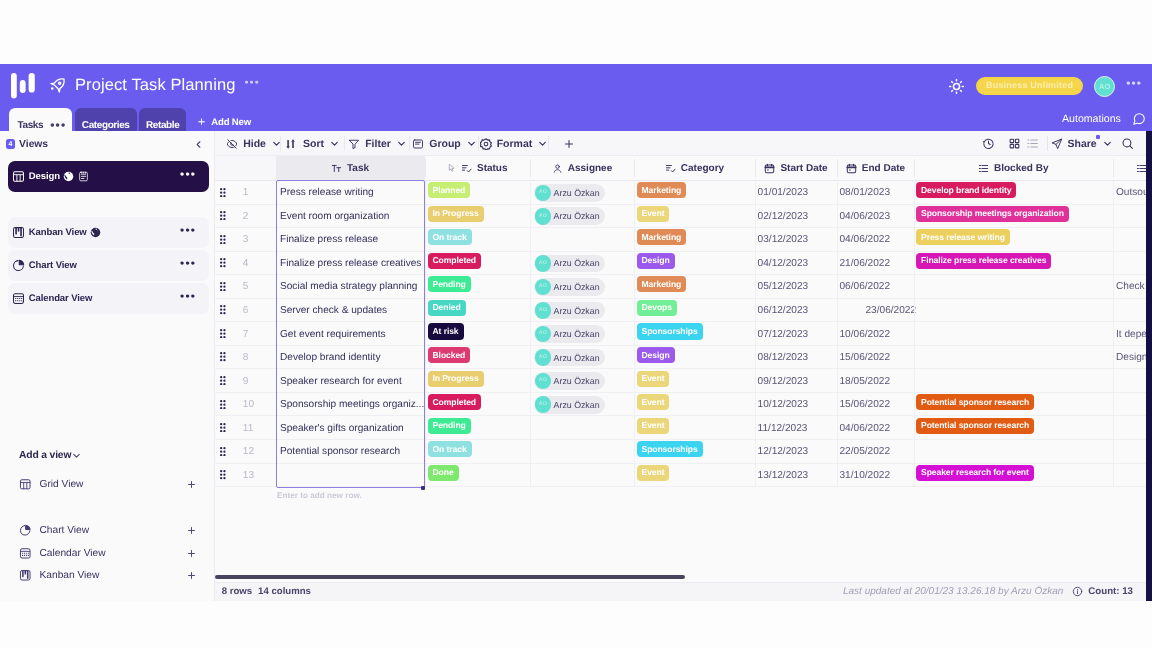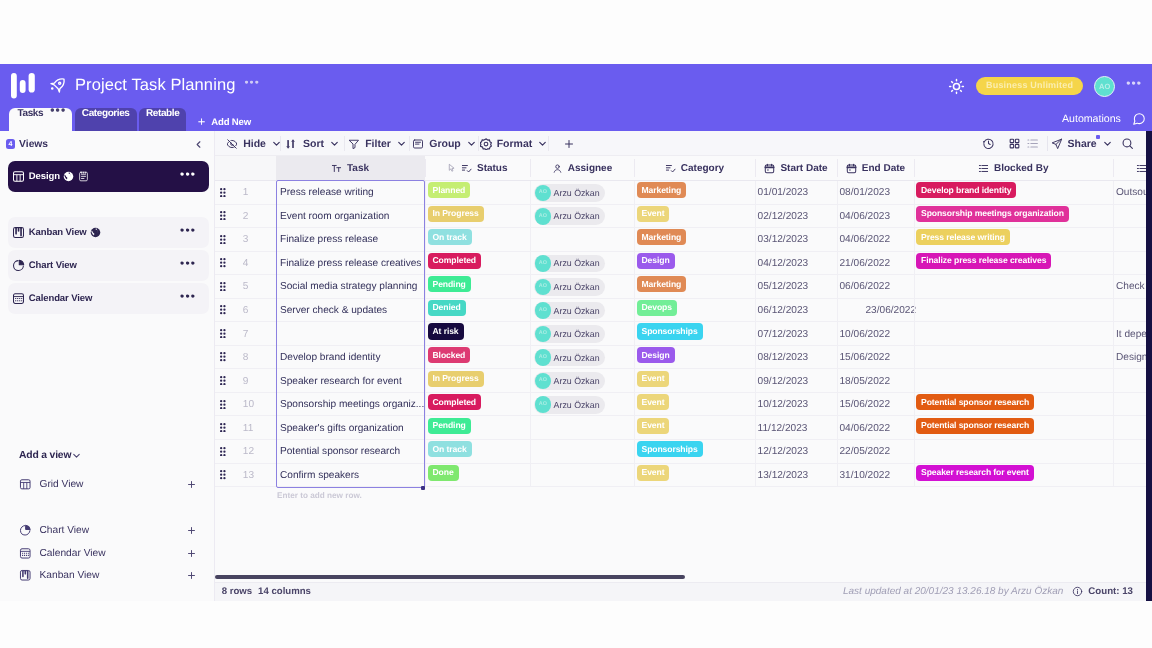--- a/index.html
+++ b/index.html
@@ -24,21 +24,21 @@
 #hdrright{position:absolute;left:948px;top:11px;height:22px;display:flex;align-items:center;gap:11px;}
 .sunic{width:17px;height:17px;display:block;}
 .planbadge{background:#f5d54a;color:#fbeeb0;font-size:9.0px;font-weight:700;
   border-radius:11px;padding:4.2px 10px 4.8px;letter-spacing:.2px;white-space:nowrap;line-height:1;}
 .avatar{width:21px;height:21px;border-radius:50%;background:#5fe0d0;color:#b8f0e8;font-size:7.5px;
   font-weight:700;display:flex;align-items:center;justify-content:center;border:1.4px solid #e8f2f8;}
 .hmore{color:#d9d5fa;font-size:12px;letter-spacing:1.1px;line-height:5px;padding-bottom:5px;}
 
 
 #tabs{position:absolute;left:8.5px;top:43.6px;height:23.4px;display:flex;align-items:flex-end;}
-.tab{height:23.4px;border-radius:6px 6px 0 0;display:flex;align-items:flex-start;padding:0 7px;
+.tab{height:23.4px;border-radius:6px 6px 0 0;display:flex;align-items:flex-end;padding:0 7px;
   font-size:10.0px;font-weight:700;white-space:nowrap;margin-right:2.5px;letter-spacing:-0.4px;}
 .tab.inactive{background:#4f42ad;color:#ffffff;}
 .tab.active{background:#fafafb;color:#39325f;padding-right:6px;padding-left:9px;}
 .tab .tabmore{color:#46406c;font-size:12px;letter-spacing:1.2px;line-height:4px;margin-left:7px;padding-bottom:4px;}
 #addnew{display:flex;align-items:center;gap:6px;color:#fff;font-size:9.6px;font-weight:700;
   margin-left:9px;padding-bottom:3px;letter-spacing:-0.2px;}
 #addnew .pl{font-size:13px;font-weight:400;line-height:9px;padding-bottom:1px;}
 #autom{position:absolute;left:1062px;top:48px;display:flex;align-items:center;gap:11px;}
 #autom .atext{color:#fff;font-size:10.6px;font-weight:400;}
 .chatic{width:14px;height:14px;display:block;}
@@ -803,20 +803,21 @@
 <div class="draghandle-wrap" style="position:absolute;left:5.4px;top:6.62px;width:5.6px;height:9.3px">
             <svg class="draghandle" viewBox="0 0 5.6 9.3" fill="#2e2653">
               <circle cx="1.15" cy="1.15" r="1.15"></circle>
               <circle cx="1.15" cy="4.65" r="1.15"></circle>
               <circle cx="1.15" cy="8.15" r="1.15"></circle>
               <circle cx="4.45" cy="1.15" r="1.15"></circle>
               <circle cx="4.45" cy="4.65" r="1.15"></circle>
               <circle cx="4.45" cy="8.15" r="1.15"></circle>
             </svg>
           </div>
+<div class="celltask" style="height:23.55px">Get event requirements</div>
 <div class="cell" style="left:209.5px;width:105.5px;height:23.55px;padding-left:3px">
             <span class="pill" style="background:#170a3f;color:#ffffff">At risk</span>
           </div>
 <div class="cell" style="left:315px;width:104px;height:23.55px;padding-left:4px">
             <span class="assignchip">
               <span class="avatarsm">AO</span>
               <span class="nm">Arzu Özkan</span>
             </span>
           </div>
 <div class="cell" style="left:419px;width:121px;height:23.55px;padding-left:2.5px">
@@ -982,21 +983,20 @@
 <div class="draghandle-wrap" style="position:absolute;left:5.4px;top:6.62px;width:5.6px;height:9.3px">
             <svg class="draghandle" viewBox="0 0 5.6 9.3" fill="#2e2653">
               <circle cx="1.15" cy="1.15" r="1.15"></circle>
               <circle cx="1.15" cy="4.65" r="1.15"></circle>
               <circle cx="1.15" cy="8.15" r="1.15"></circle>
               <circle cx="4.45" cy="1.15" r="1.15"></circle>
               <circle cx="4.45" cy="4.65" r="1.15"></circle>
               <circle cx="4.45" cy="8.15" r="1.15"></circle>
             </svg>
           </div>
-<div class="celltask" style="height:23.55px">Confirm speakers</div>
 <div class="cell" style="left:209.5px;width:105.5px;height:23.55px;padding-left:3px">
             <span class="pill" style="background:#7fe86f;color:#ffffff">Done</span>
           </div>
 <div class="cell" style="left:315px;width:104px;height:23.55px"></div>
 <div class="cell" style="left:419px;width:121px;height:23.55px;padding-left:2.5px">
             <span class="pill" style="background:#ecd67a">Event</span>
           </div>
 <div class="cell" style="left:540px;width:82px;height:23.55px;padding-left:2.6px">13/12/2023</div>
 <div class="cell" style="left:622px;width:77px;height:23.55px;padding-left:2.5px">31/10/2022</div>
 <div class="cell" style="left:699px;width:198.5px;height:23.55px;padding-left:2px">

